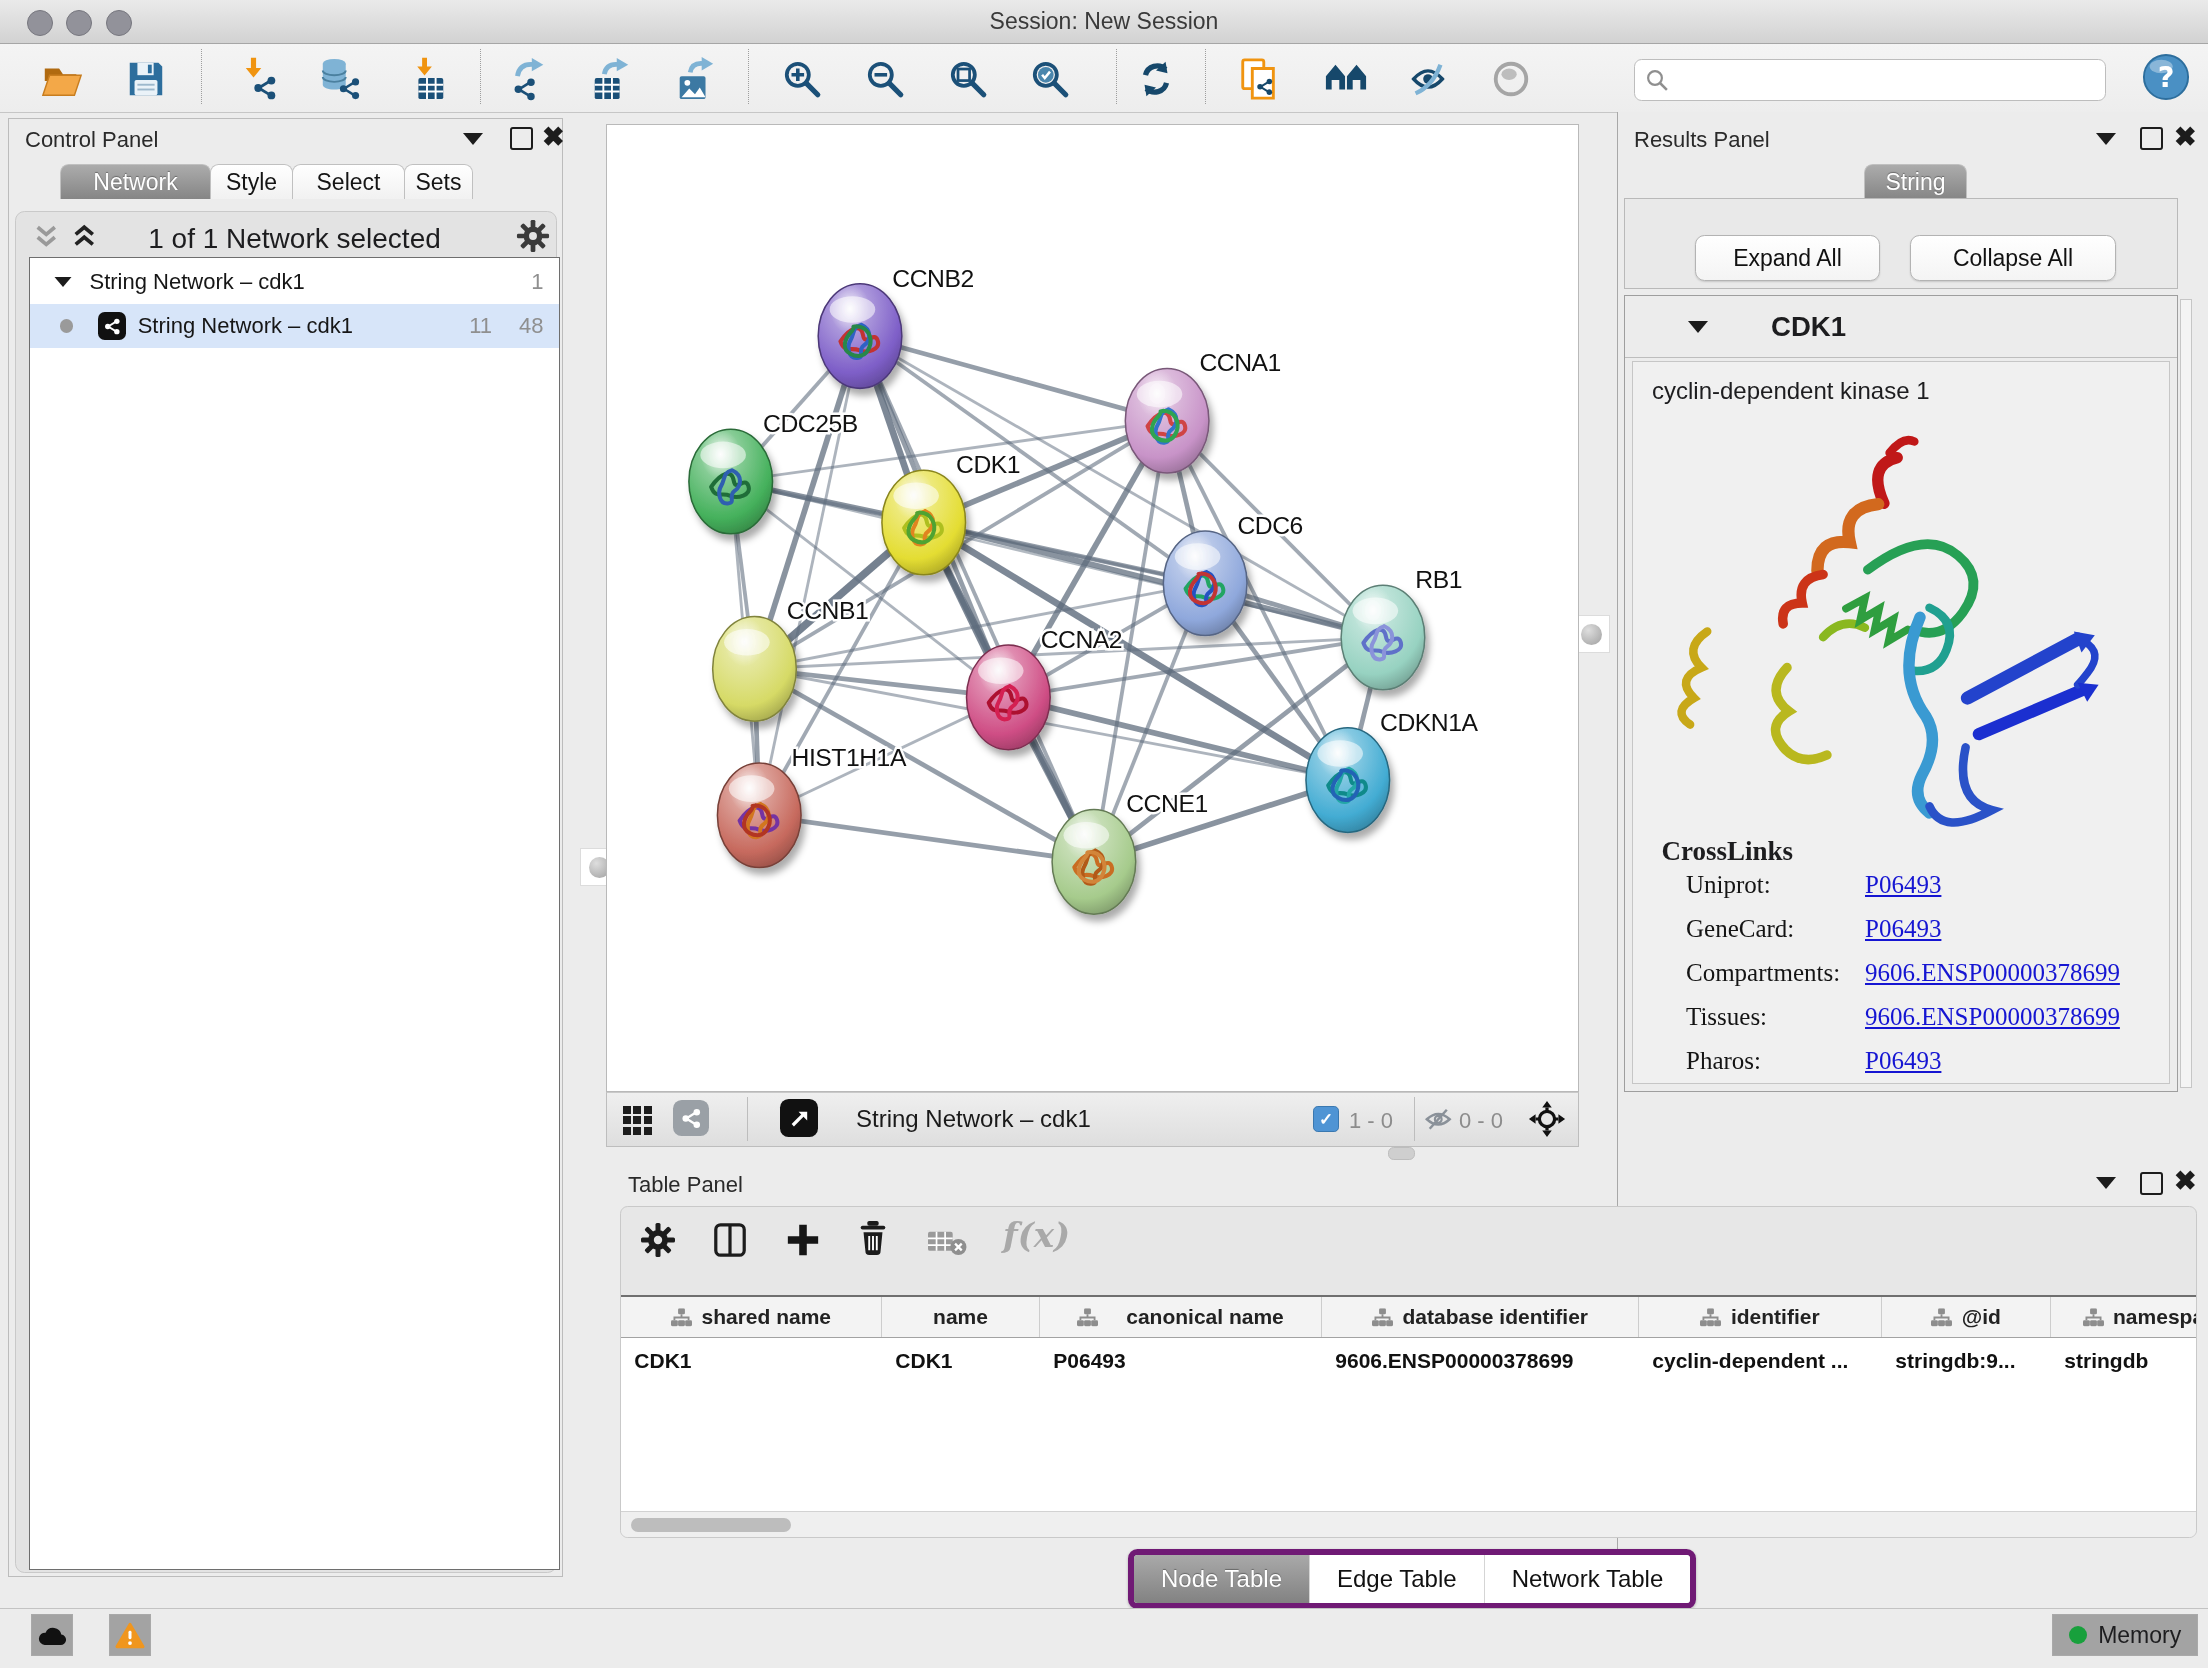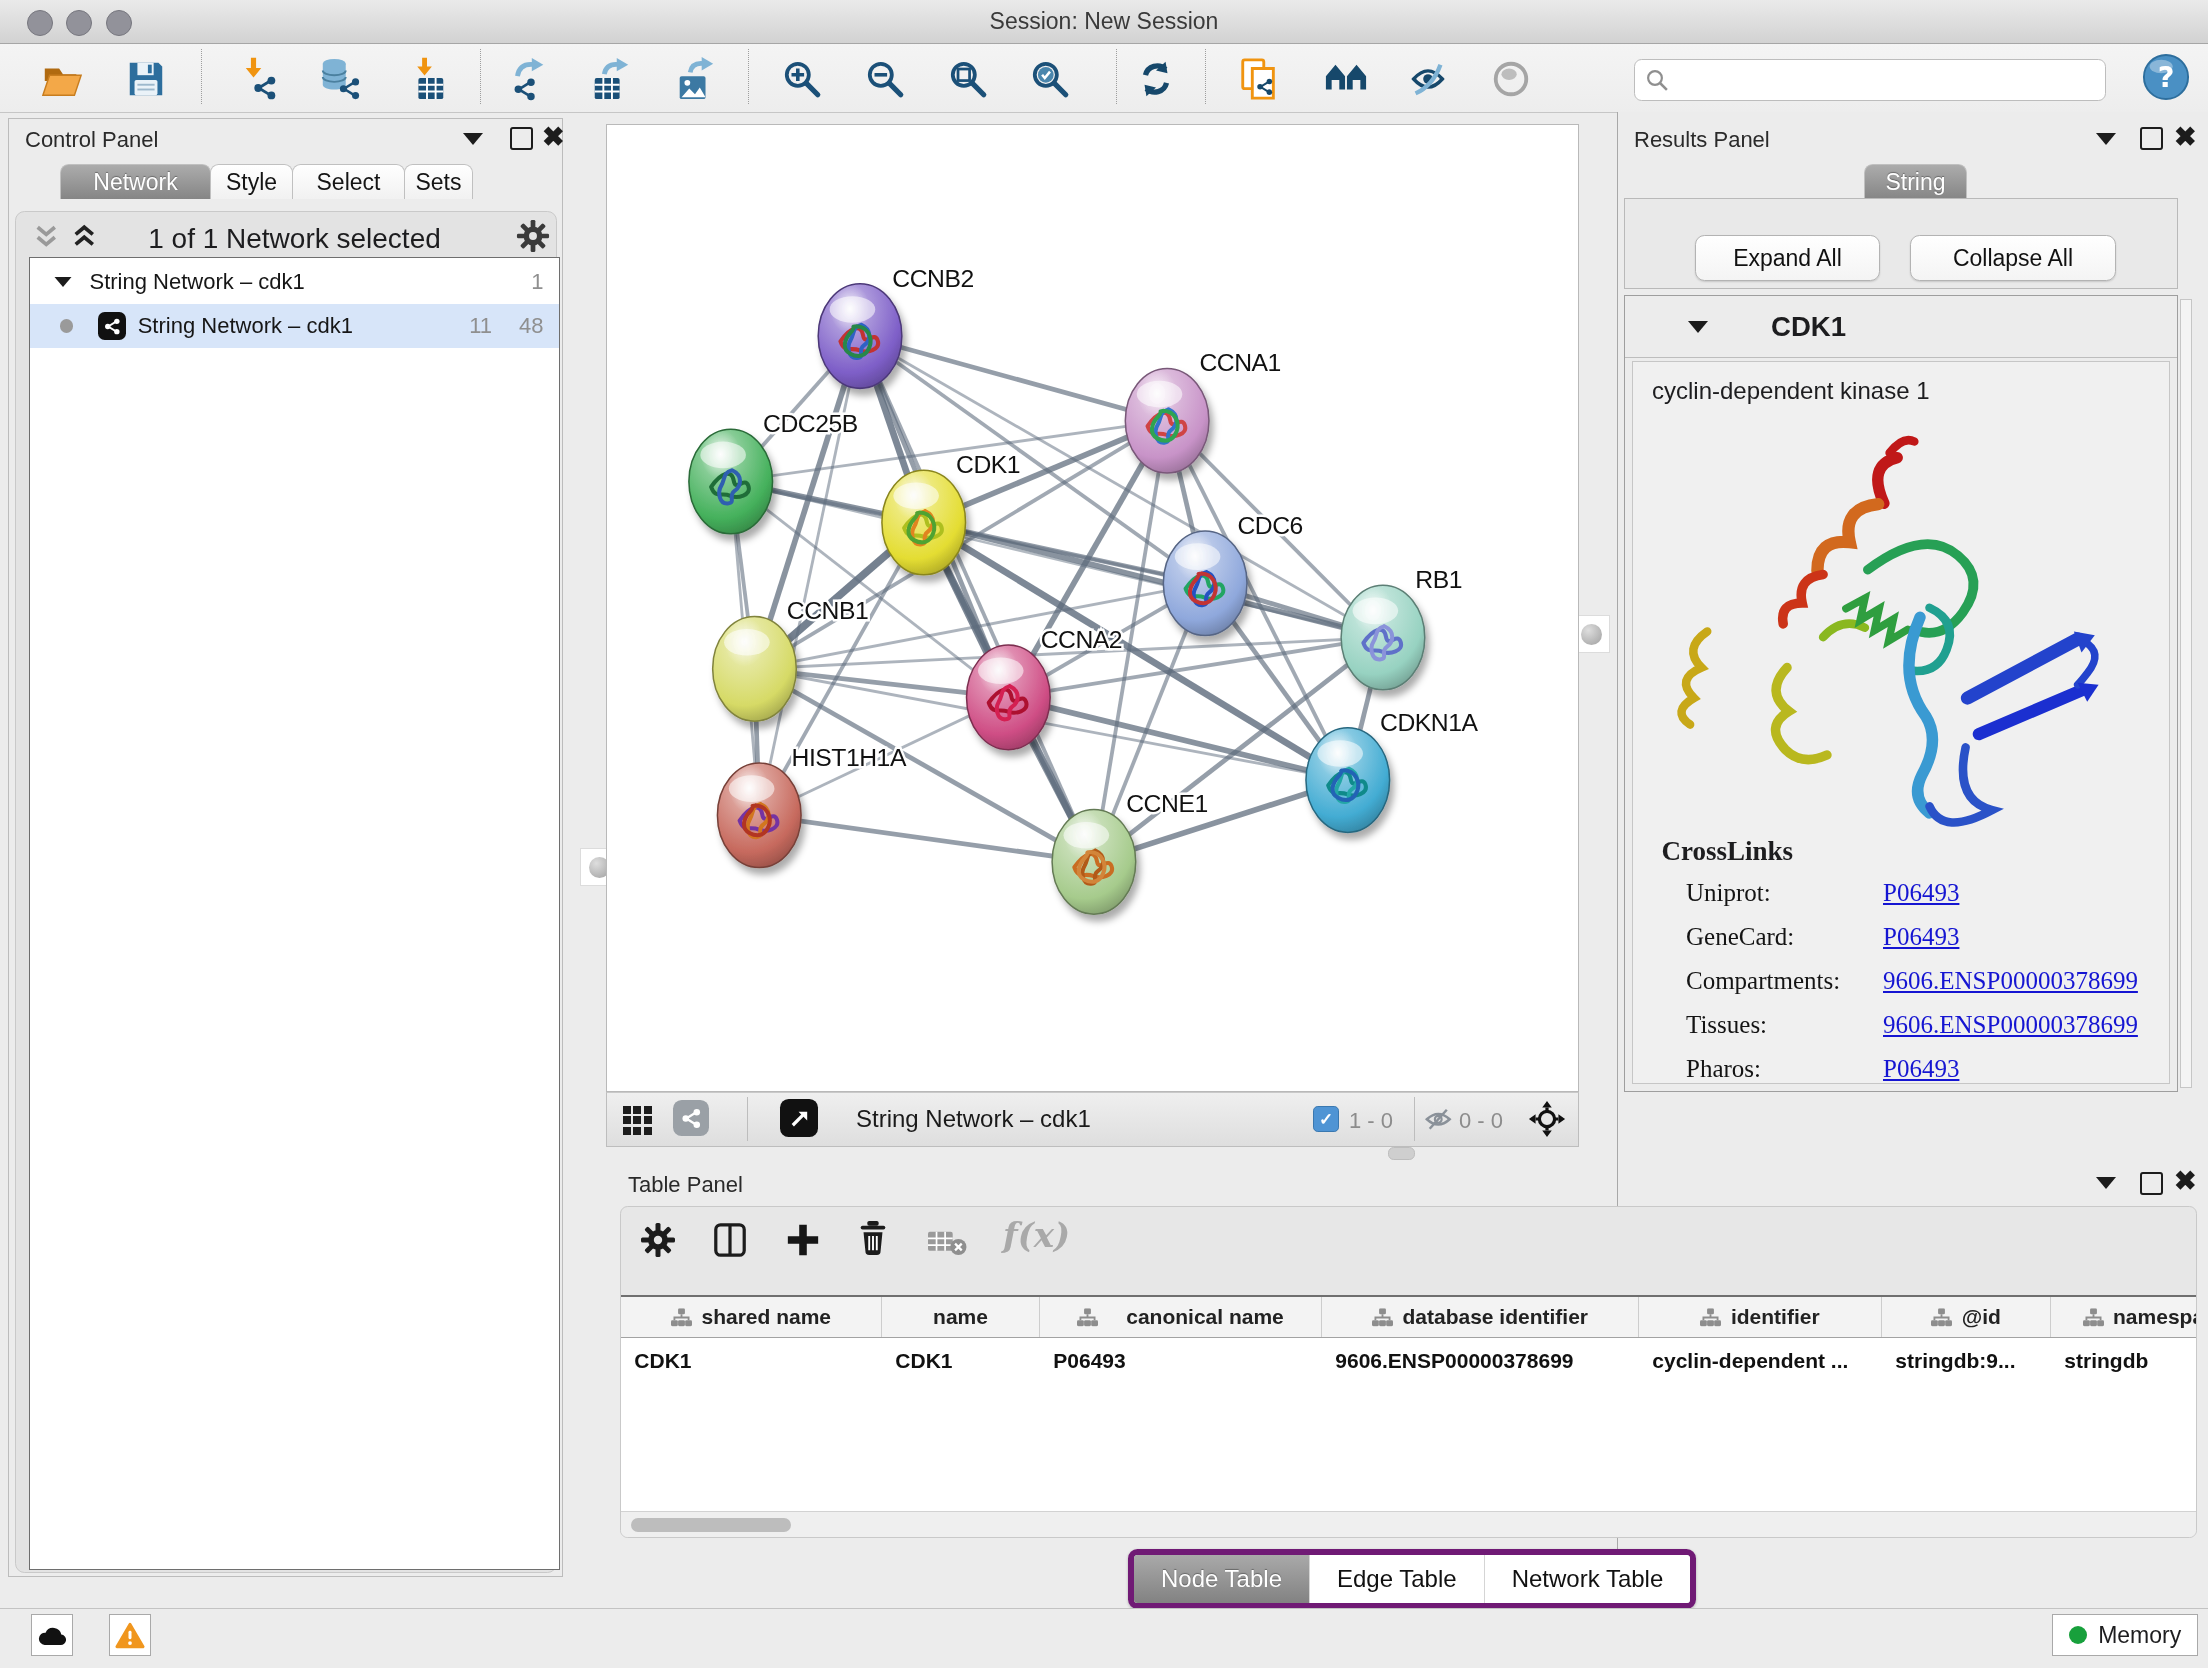--- a/index.html
+++ b/index.html
@@ -46,42 +46,42 @@
   #canvas{left:606px;top:124px;width:973px;height:968px;background:#fff;border:1px solid #b9b9b9;box-sizing:border-box;}
   #netbar{left:606px;top:1092px;width:973px;height:55px;background:linear-gradient(#efefef,#dedede);
           border:1px solid #bdbdbd;border-top:1px solid #c9c9c9;box-sizing:border-box;}
   .nlabel{font-size:26px;font-weight:500;fill:#111;paint-order:stroke;stroke:#fff;stroke-width:5px;letter-spacing:-0.5px;}
   
   #rpanel{left:1617px;top:112px;width:592px;height:1497px;background:#ececec;border-left:1.9px solid #a8a8a8;box-sizing:border-box;}
   .rbox{position:absolute;background:#e9e9e9;border:1px solid #b9b9b9;box-sizing:border-box;}
   #cdk1box{left:1624px;top:295px;width:554px;height:797px;background:#ececec;border:1.9px solid #9e9e9e;box-sizing:border-box;}
   #cdk1content{left:1632px;top:361px;width:538px;height:723px;background:#f0f0f0;border:1px solid #c6c6c6;box-sizing:border-box;}
   .serif{font-family:"Liberation Serif",serif;}
-  .xrow{display:flex;height:44px;align-items:center;gap:18px;}
+  .xrow{display:flex;height:44px;align-items:flex-start;}
   .xlabel{width:179px;font-size:25px;color:#141414;}
   .xval a{color:#1515d2;text-decoration:underline;font-size:25px;}
   
   #tpanel-inner{left:620px;top:1206px;width:1577px;height:332px;background:#e7e7e7;border:1px solid #c9c9c9;border-radius:7.6px;box-sizing:border-box;overflow:hidden;font-weight:bold;}
   #tbl{position:absolute;left:0px;top:88px;width:1575px;border-top:2.9px solid #6f6f6f;overflow:hidden;}
   .thdr{display:flex;background:#f3f3f3;border-bottom:1.9px solid #a2a2a2;height:40px;}
   .th{display:flex;align-items:center;justify-content:center;gap:9.5px;font-size:21px;color:#222;
       border-right:1px solid #cdcdcd;box-sizing:border-box;flex:none;overflow:hidden;white-space:nowrap;}
   .trd{display:flex;background:#fff;height:46px;}
   .td{display:flex;align-items:center;font-size:21px;color:#111;padding-left:13.3px;box-sizing:border-box;
       flex:none;overflow:hidden;white-space:nowrap;}
   .fx{font-family:"DejaVu Serif",serif;font-style:italic;font-size:34px;color:#a9a9a9;}
   
   #btabs{left:1128px;top:1549px;height:48px;display:flex;border-radius:9.5px;overflow:hidden;
          box-shadow:0 1px 2.9px rgba(0,0,0,.25);border:6px solid #701a75;}
   .btab{display:flex;align-items:center;justify-content:center;font-size:24px;padding:0 27px;background:#fff;color:#111;
         border-right:1px solid #d5d5d5;}
   .btab.sel{background:linear-gradient(#a9a9a9,#828282);color:#fff;text-shadow:0 -1px 1px rgba(0,0,0,.35);}
   
   #statusbar{left:0;top:1608px;width:2208px;height:60px;background:#ececec;border-top:1px solid #c3c3c3;}
-  .sbtn{position:absolute;top:1614px;height:42px;background:#ffffff;border:1.9px solid #a9a9a9;box-sizing:border-box;
+  .sbtn{position:absolute;top:1614px;height:42px;background:#a3a3a3;border:1.9px solid #a9a9a9;box-sizing:border-box;
         display:flex;align-items:center;justify-content:center;}
   .splitdot{position:absolute;width:36px;height:36px;background:#fff;border:1px solid #dcdcdc;
             display:flex;align-items:center;justify-content:center;}
   .splitdot i{width:21px;height:21px;border-radius:50%;background:radial-gradient(circle at 35% 30%,#dedede,#9f9f9f);display:block;}
   .chk{width:24px;height:24px;background:#4f94d4;border:1px solid #3a78b0;border-radius:4.8px;color:#fff;
        display:flex;align-items:center;justify-content:center;font-size:17px;font-weight:bold;}
   .cnt{font-size:22px;color:#8c8c8c;}
 </style>
 </head>
 <body>

